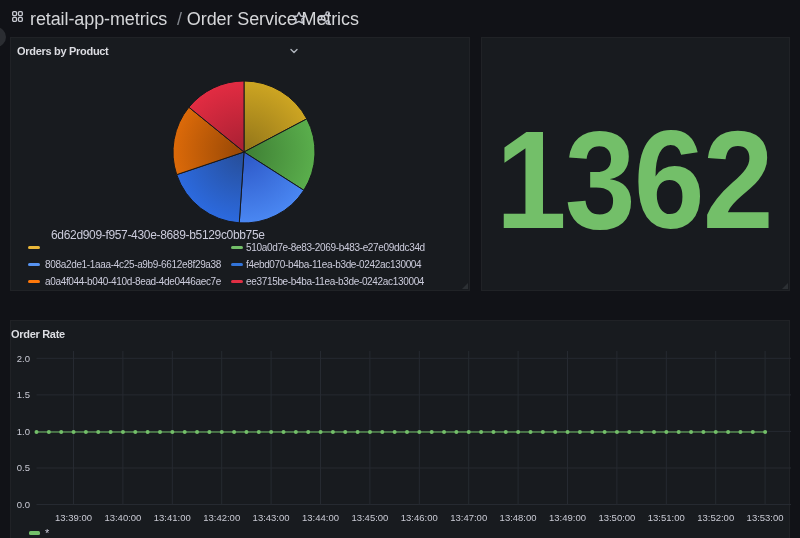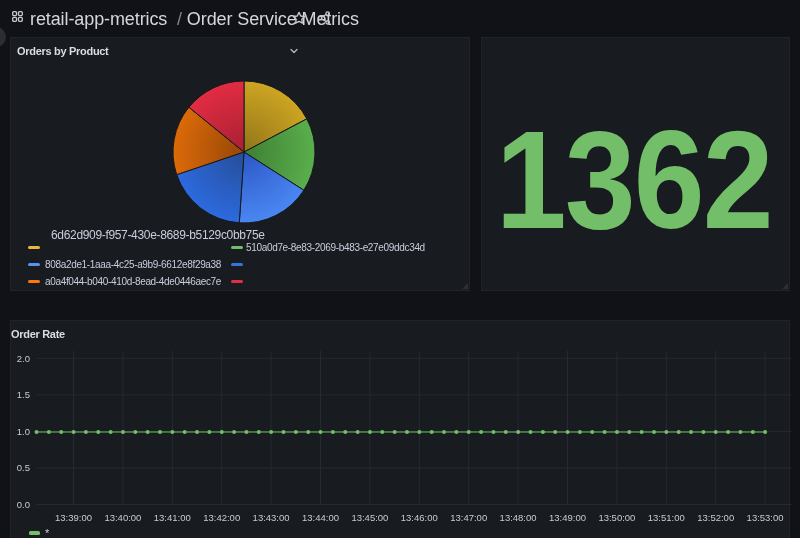--- a/index.html
+++ b/index.html
@@ -75,23 +75,25 @@
     </g>
   </svg>
 
   <div class="abs" style="left:17px; top:208.2px; width:12px; height:3px; border-radius:1.5px; background:#eab839;"></div>
   <div class="abs" style="left:34px; top:192px; font-size:12px; letter-spacing:-0.33px; line-height:10px; color:#ccccdc; white-space:nowrap;margin-left:6px;">6d62d909-f957-430e-8689-b5129c0bb75e</div>
   <div class="abs" style="left:220px; top:208.2px; width:12px; height:3px; border-radius:1.5px; background:#73bf69;"></div>
   <div class="abs" style="left:235px; top:204.7px; font-size:10px; letter-spacing:-0.33px; line-height:10px; color:#ccccdc; white-space:nowrap;">510a0d7e-8e83-2069-b483-e27e09ddc34d</div>
   <div class="abs" style="left:17px; top:225.2px; width:12px; height:3px; border-radius:1.5px; background:#5794f2;"></div>
   <div class="abs" style="left:34px; top:221.7px; font-size:10px; letter-spacing:-0.33px; line-height:10px; color:#ccccdc; white-space:nowrap;">808a2de1-1aaa-4c25-a9b9-6612e8f29a38</div>
   <div class="abs" style="left:220px; top:225.2px; width:12px; height:3px; border-radius:1.5px; background:#3274d9;"></div>
+  <div class="abs" style="left:235px; top:221.7px; font-size:10px; letter-spacing:-0.33px; line-height:10px; color:#ccccdc; white-space:nowrap;">f4ebd070-b4ba-11ea-b3de-0242ac130004</div>
   <div class="abs" style="left:17px; top:242.2px; width:12px; height:3px; border-radius:1.5px; background:#ff780a;"></div>
   <div class="abs" style="left:34px; top:238.7px; font-size:10px; letter-spacing:-0.33px; line-height:10px; color:#ccccdc; white-space:nowrap;">a0a4f044-b040-410d-8ead-4de0446aec7e</div>
   <div class="abs" style="left:220px; top:242.2px; width:12px; height:3px; border-radius:1.5px; background:#e02f44;"></div>
+  <div class="abs" style="left:235px; top:238.7px; font-size:10px; letter-spacing:-0.33px; line-height:10px; color:#ccccdc; white-space:nowrap;">ee3715be-b4ba-11ea-b3de-0242ac130004</div>
   <svg class="abs" style="right:1px; bottom:1px;" width="6" height="6">
       <path d="M6,0 L6,6 L0,6 Z" fill="#2c3034"></path>
     </svg>
 </div>
 
 <div class="panel" style="left:481px; top:37px; width:309px; height:254px;">
   <div class="abs" style="left:0; top:30px; width:307px; height:224px; display:flex; align-items:center; ">
     <div style="font-size:140px; font-weight:bold; color:#73bf69; transform:scaleX(0.91); letter-spacing:-2px; line-height:1;">1362</div>
   </div>
   <svg class="abs" style="right:1px; bottom:1px;" width="6" height="6">

